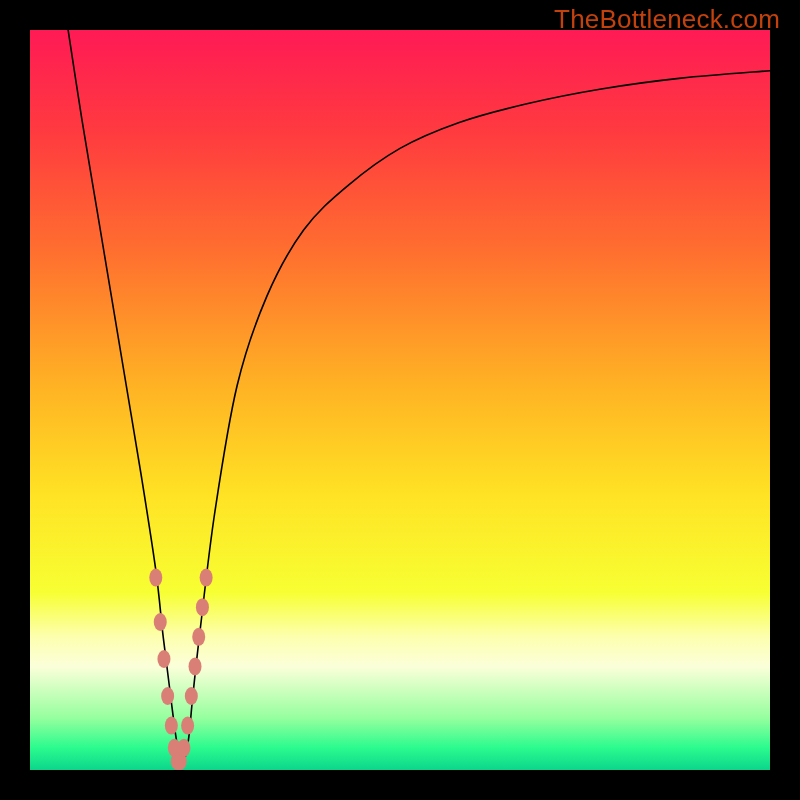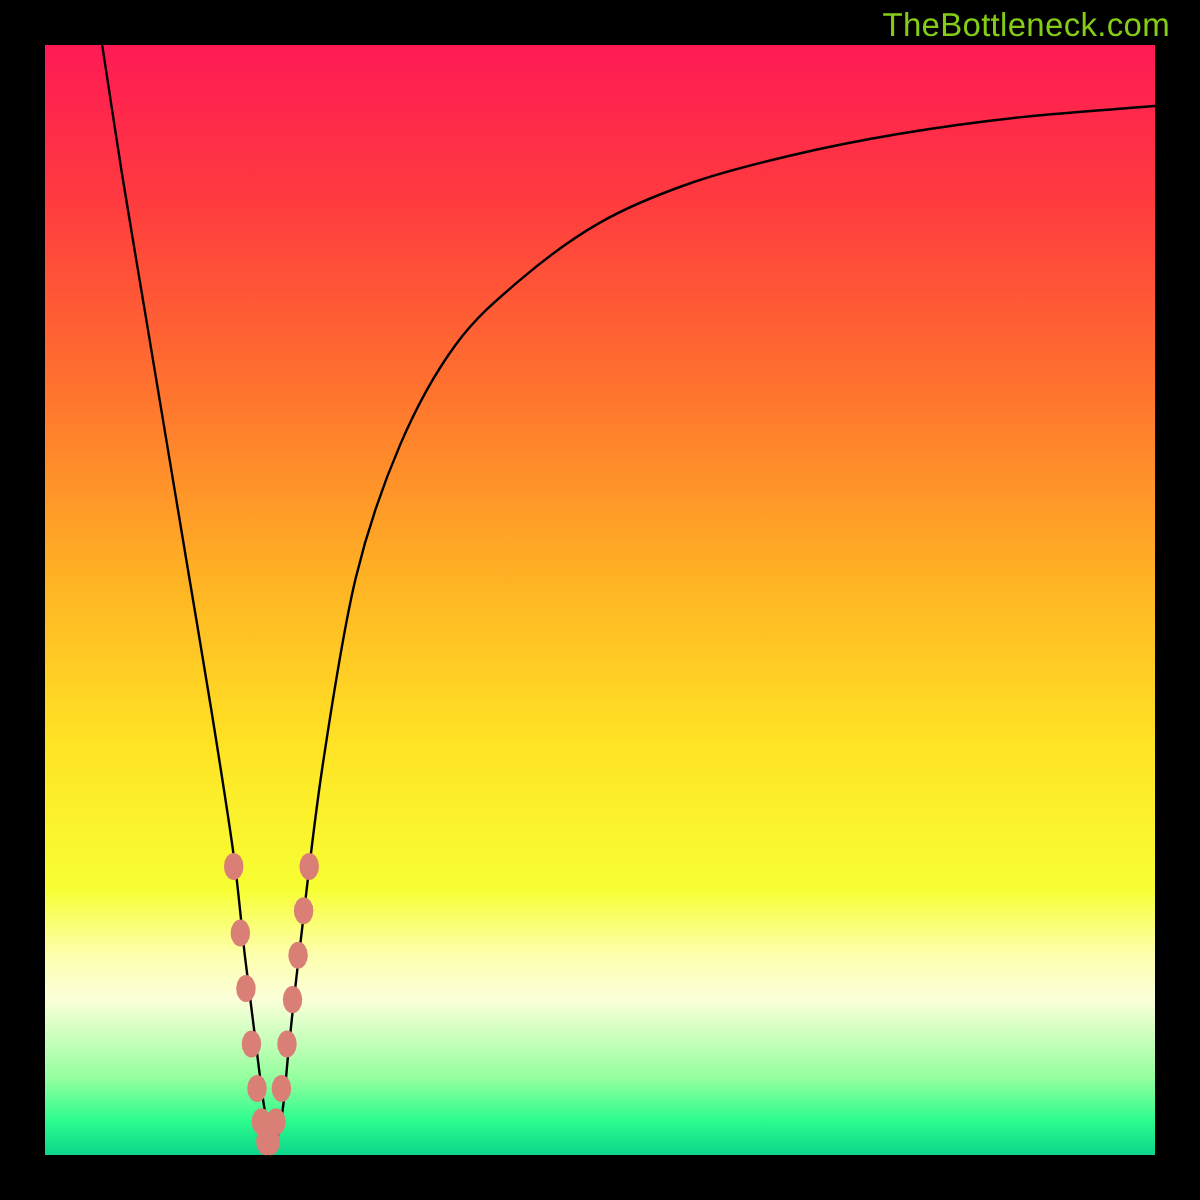--- a/index.html
+++ b/index.html
@@ -19,22 +19,22 @@
   }
   .frame {
     position: absolute;
     box-sizing: border-box;
   }
   .gradient-panel {
     position: absolute;
   }
   .watermark {
     position: absolute;
-    color: #84cc16;
-    font-size: 22px;
+    color: #c2410c;
+    font-size: 26px;
     font-weight: 400;
     letter-spacing: 0.2px;
     white-space: nowrap;
   }
   svg.overlay {
     position: absolute;
     left: 0;
     top: 0;
   }
   .curve {

